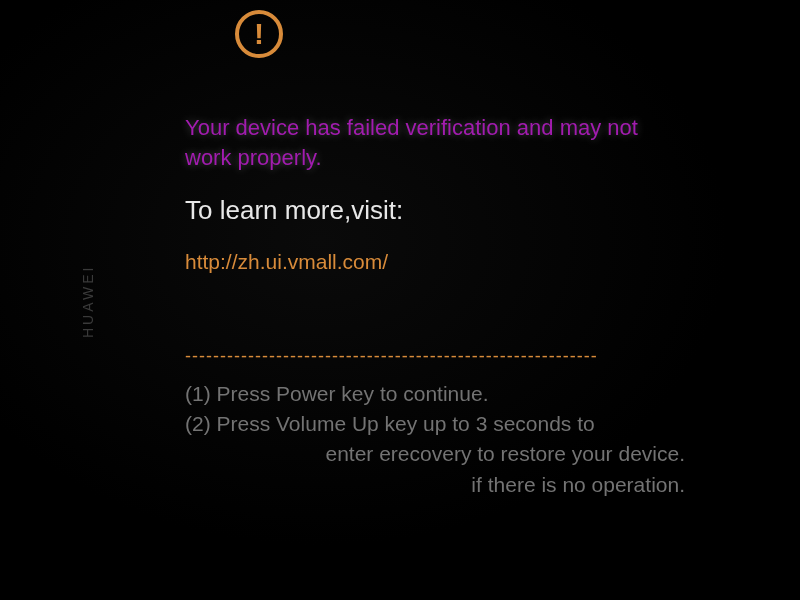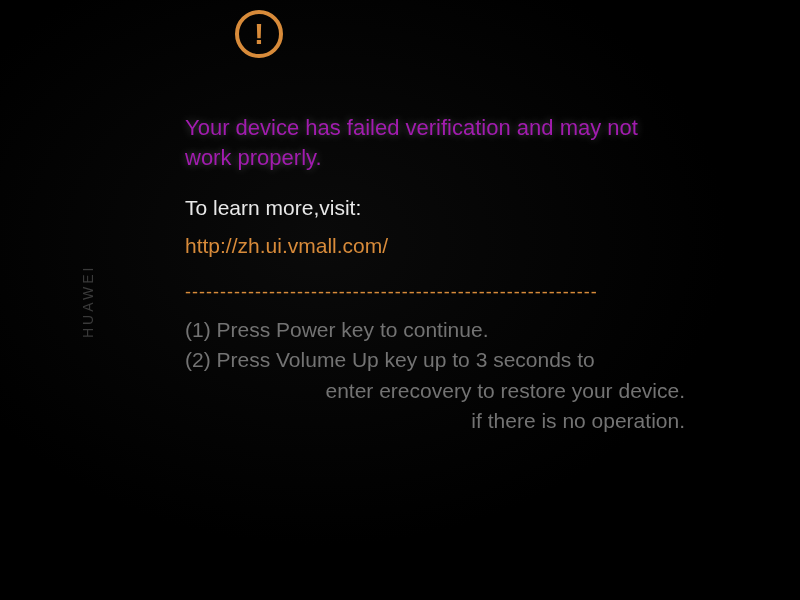--- a/index.html
+++ b/index.html
@@ -52,29 +52,29 @@
     }
     .main-message {
       color: #a21caf;
       font-size: 22px;
       line-height: 1.35;
       margin-bottom: 22px;
       text-shadow: 0 0 8px rgba(255,255,255,0.3);
     }
     .learn-more {
       color: #e8e8e8;
-      font-size: 21px;
+      font-size: 26px;
       line-height: 1.3;
-      margin-bottom: 10px;
+      margin-bottom: 20px;
     }
     .url {
       color: #d88b3a;
       font-size: 21px;
       line-height: 1.35;
-      margin-bottom: 22px;
+      margin-bottom: 69px;
     }
     .divider {
       color: #d88b3a;
       font-size: 18px;
       letter-spacing: 1px;
       white-space: nowrap;
       overflow: hidden;
       margin-bottom: 12px;
       width: 505px;
     }

